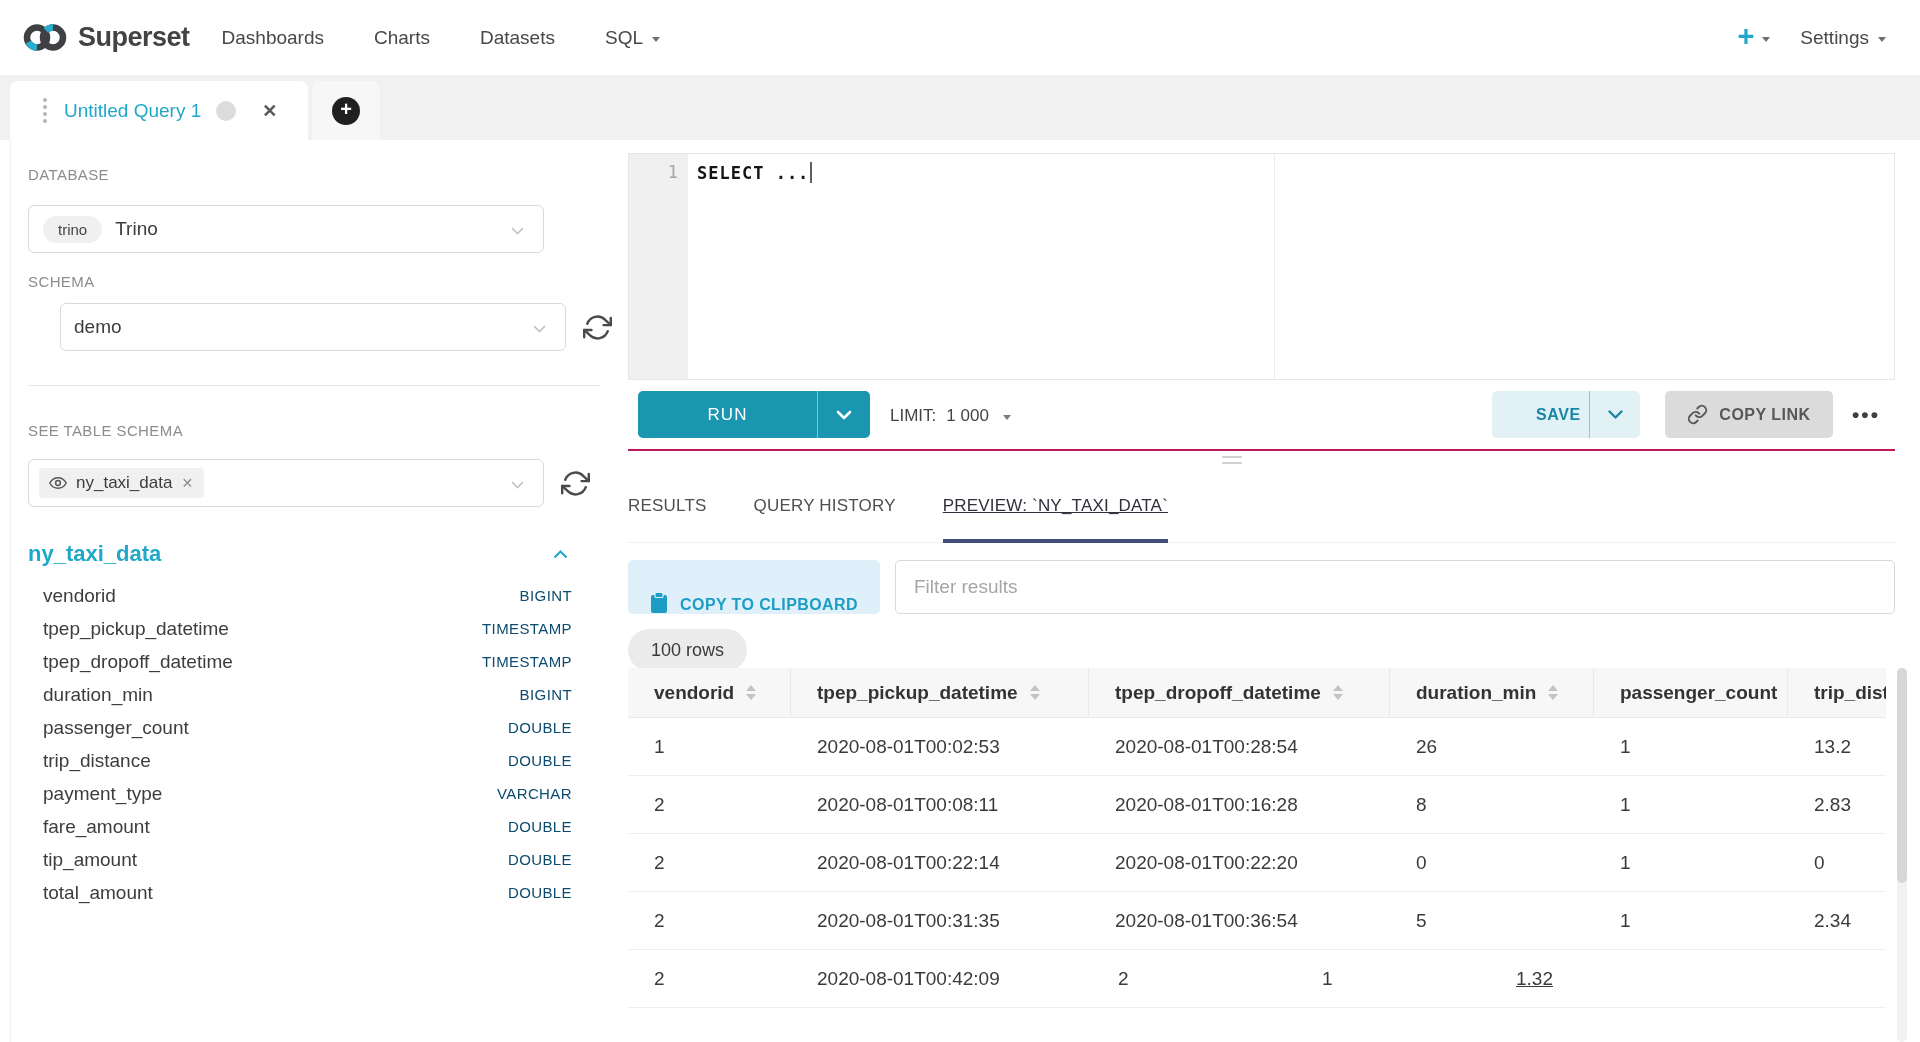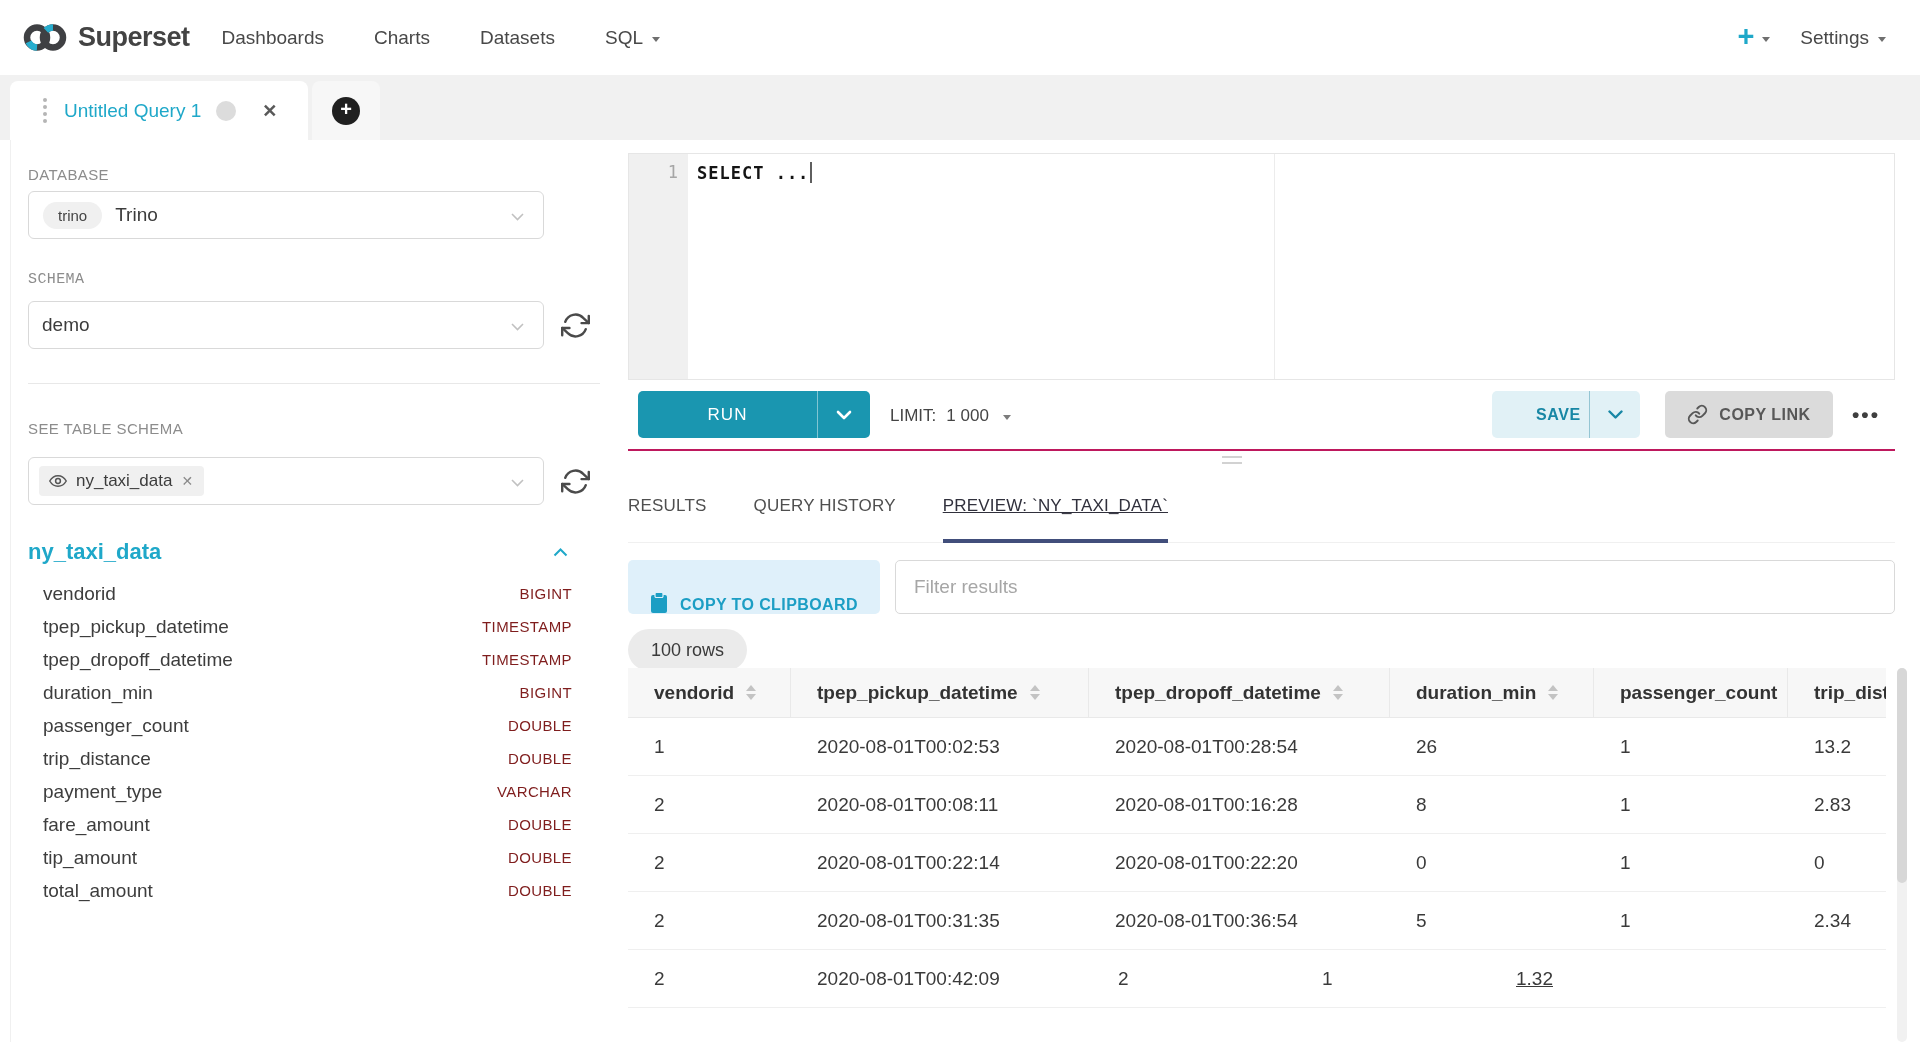--- a/index.html
+++ b/index.html
@@ -36,36 +36,36 @@
 
   
   #sidebar { position:absolute; left:10px; top:140px; width:602px; bottom:0; background:#fff; border-left:1px solid #f0f0f0; padding-left:17px; }
   .side-label { font-size:15px; color:#8c8c8c; letter-spacing:0.4px; height:17px; }
   #db-label { margin-top:26px; }
   .select-row { display:flex; align-items:center; }
   .select { width:516px; height:48px; border:1px solid #d9d9d9; border-radius:6px; background:#fff; display:flex; align-items:center; position:relative; cursor:pointer; }
   .sel-chevron { position:absolute; right:19px; top:21px; }
   .pill { background:#f0f0f0; border-radius:15px; padding:5px 15px; font-size:15px; color:#454545; margin-left:14px; }
   .sel-text { font-size:19px; color:#3c3c3c; margin-left:13px; }
-  #db-select-row { margin-top:8px; }
-  #schema-label { margin-top:32px;font-family:Liberation Mono, monospace; }
-  #schema-select-row { margin-top:13px; }
+  #db-select-row { margin-top:22px; }
+  #schema-label { margin-top:20px; }
+  #schema-select-row { margin-top:13px;margin-left:32px; }
   .refresh-btn { margin-left:17px; cursor:pointer; }
   .divider { width:572px; height:1px; background:#e8e8e8; margin-top:34px; }
   #sts-label { margin-top:36px; }
   #table-select-row { margin-top:20px; }
   .table-tag { background:#f0f0f0; border-radius:4px; margin-left:10px; padding:5px 11px 5px 10px; display:flex; align-items:center; gap:9px; font-size:17px; color:#3c3c3c; }
   .tag-close { color:#8a8a8a; font-size:14px; cursor:pointer; }
   #table-section-header { margin-top:34px; width:544px; display:flex; align-items:center; justify-content:space-between; }
   #table-title { color:var(--accent); font-size:22px; font-weight:bold; }
   #collapse-btn { cursor:pointer; padding:4px; }
   #columns-list { margin-top:12px; width:544px; }
   .col-row { height:33px; display:flex; align-items:center; justify-content:space-between; padding-left:15px; }
   .col-name { font-size:19px; color:#3d3d3d; }
-  .col-type { font-size:15px; color:#7f1d1d; letter-spacing:0.4px; }
+  .col-type { font-size:15px; color:#0c4a6e; letter-spacing:0.4px; }
 
   
   #editor { position:absolute; left:628px; top:153px; width:1267px; height:227px; border:1px solid #e6e6e6; background:#fff; }
   #gutter { position:absolute; left:0; top:0; bottom:0; width:59px; background:#f0f0f0; }
   #line-number { font-family:"DejaVu Sans Mono", monospace; font-size:17px; color:#a6a6a6; text-align:right; margin:8px 10px 0 0; }
   #print-margin { position:absolute; left:645px; top:0; bottom:0; width:1px; background:#ececec; }
   #code-line { position:absolute; left:68px; top:8px; font-family:"DejaVu Sans Mono", monospace; font-size:17px; font-weight:bold; color:#141414; letter-spacing:1px; white-space:pre; }
   #cursor { display:inline-block; width:2px; height:21px; background:#5f5f5f; vertical-align:text-bottom; margin-left:1px; }
 
   

